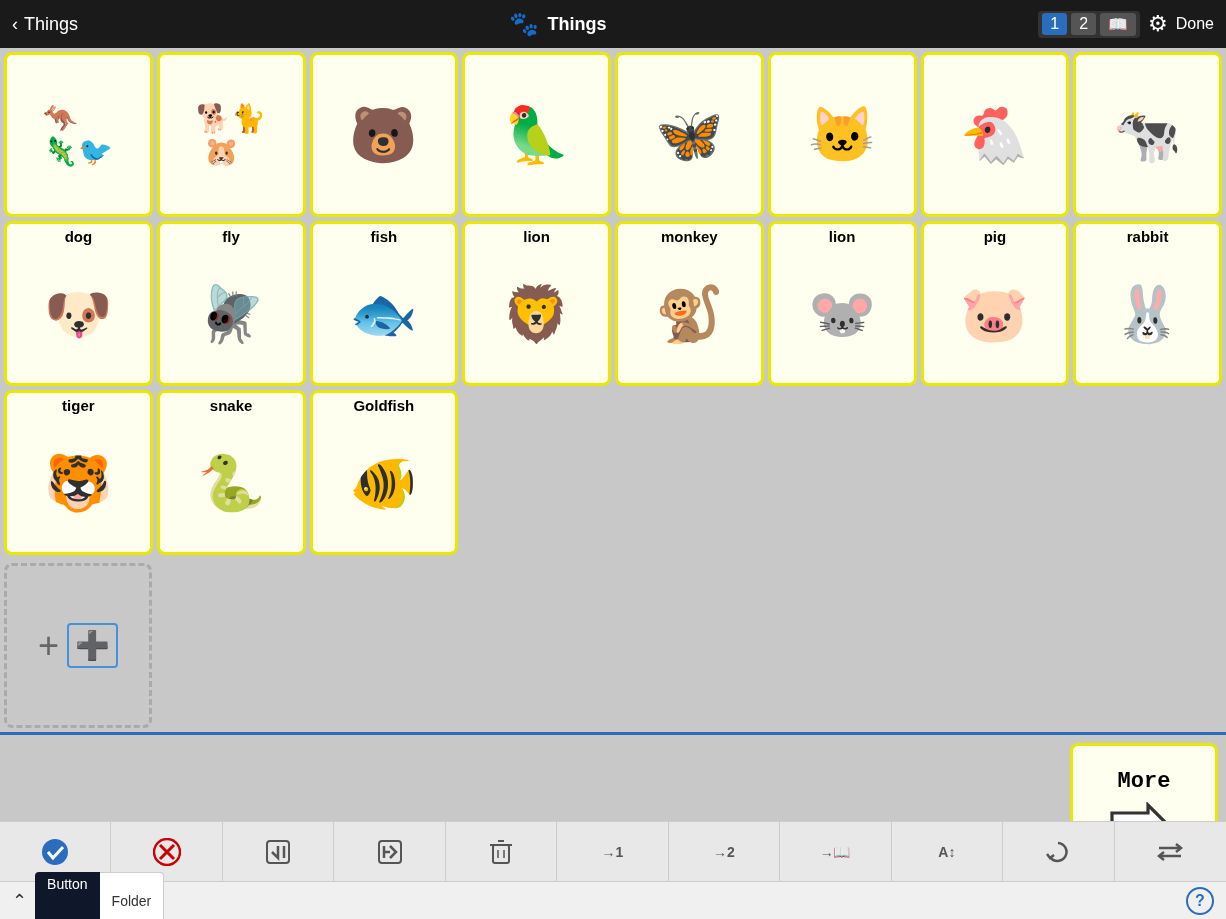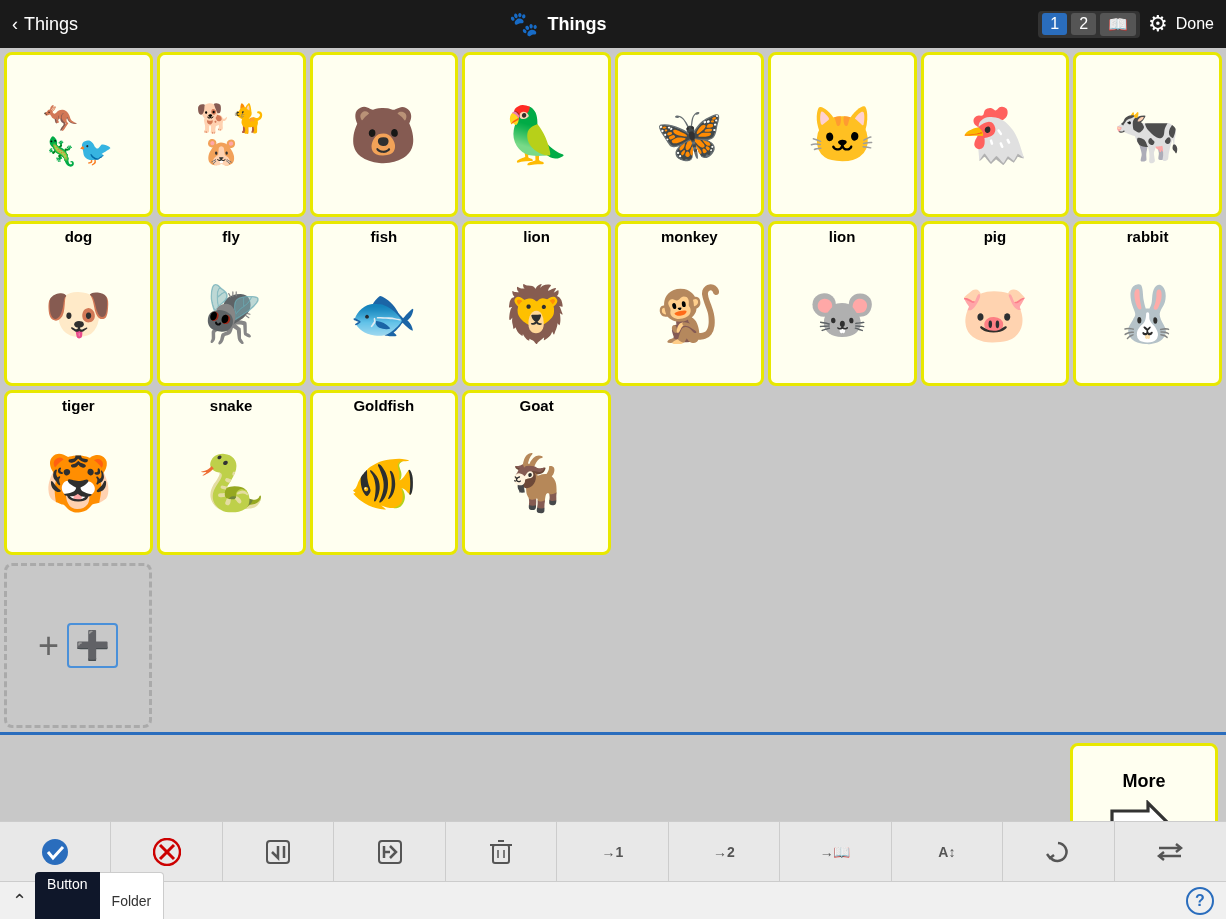--- a/index.html
+++ b/index.html
@@ -197,23 +197,24 @@
       height: 155px;
       display: flex;
       flex-direction: column;
       align-items: center;
       justify-content: center;
       cursor: pointer;
       gap: 8px;
     }
 
     .more-label {
-      font-size: 18px;
+      font-size: 22px;
       font-weight: bold;
       color: #000;
+      font-family: Liberation Mono, monospace;
     }
 
     .more-arrow {
       width: 80px;
       height: 70px;
     }
 
     
     .bottom-toolbar {
       height: 60px;
@@ -437,26 +438,20 @@
       <div class="animal-img">
           <span class="emoji">🐍</span>
         </div>
     </div>
     <div class="animal-card">
       <div class="animal-label">Goldfish</div>
       <div class="animal-img">
           <span class="emoji">🐠</span>
         </div>
     </div>
-    <div class="animal-card">
-      <div class="animal-label">Goat</div>
-      <div class="animal-img">
-          <span class="emoji">🐐</span>
-        </div>
-    </div>
 
   </div>
 
   <div class="add-card-area">
     <div class="add-card">
       <div class="add-card-inner">
         <span class="add-icon-plain">+</span>
         <span class="add-icon-box">➕</span>
       </div>
     </div>

